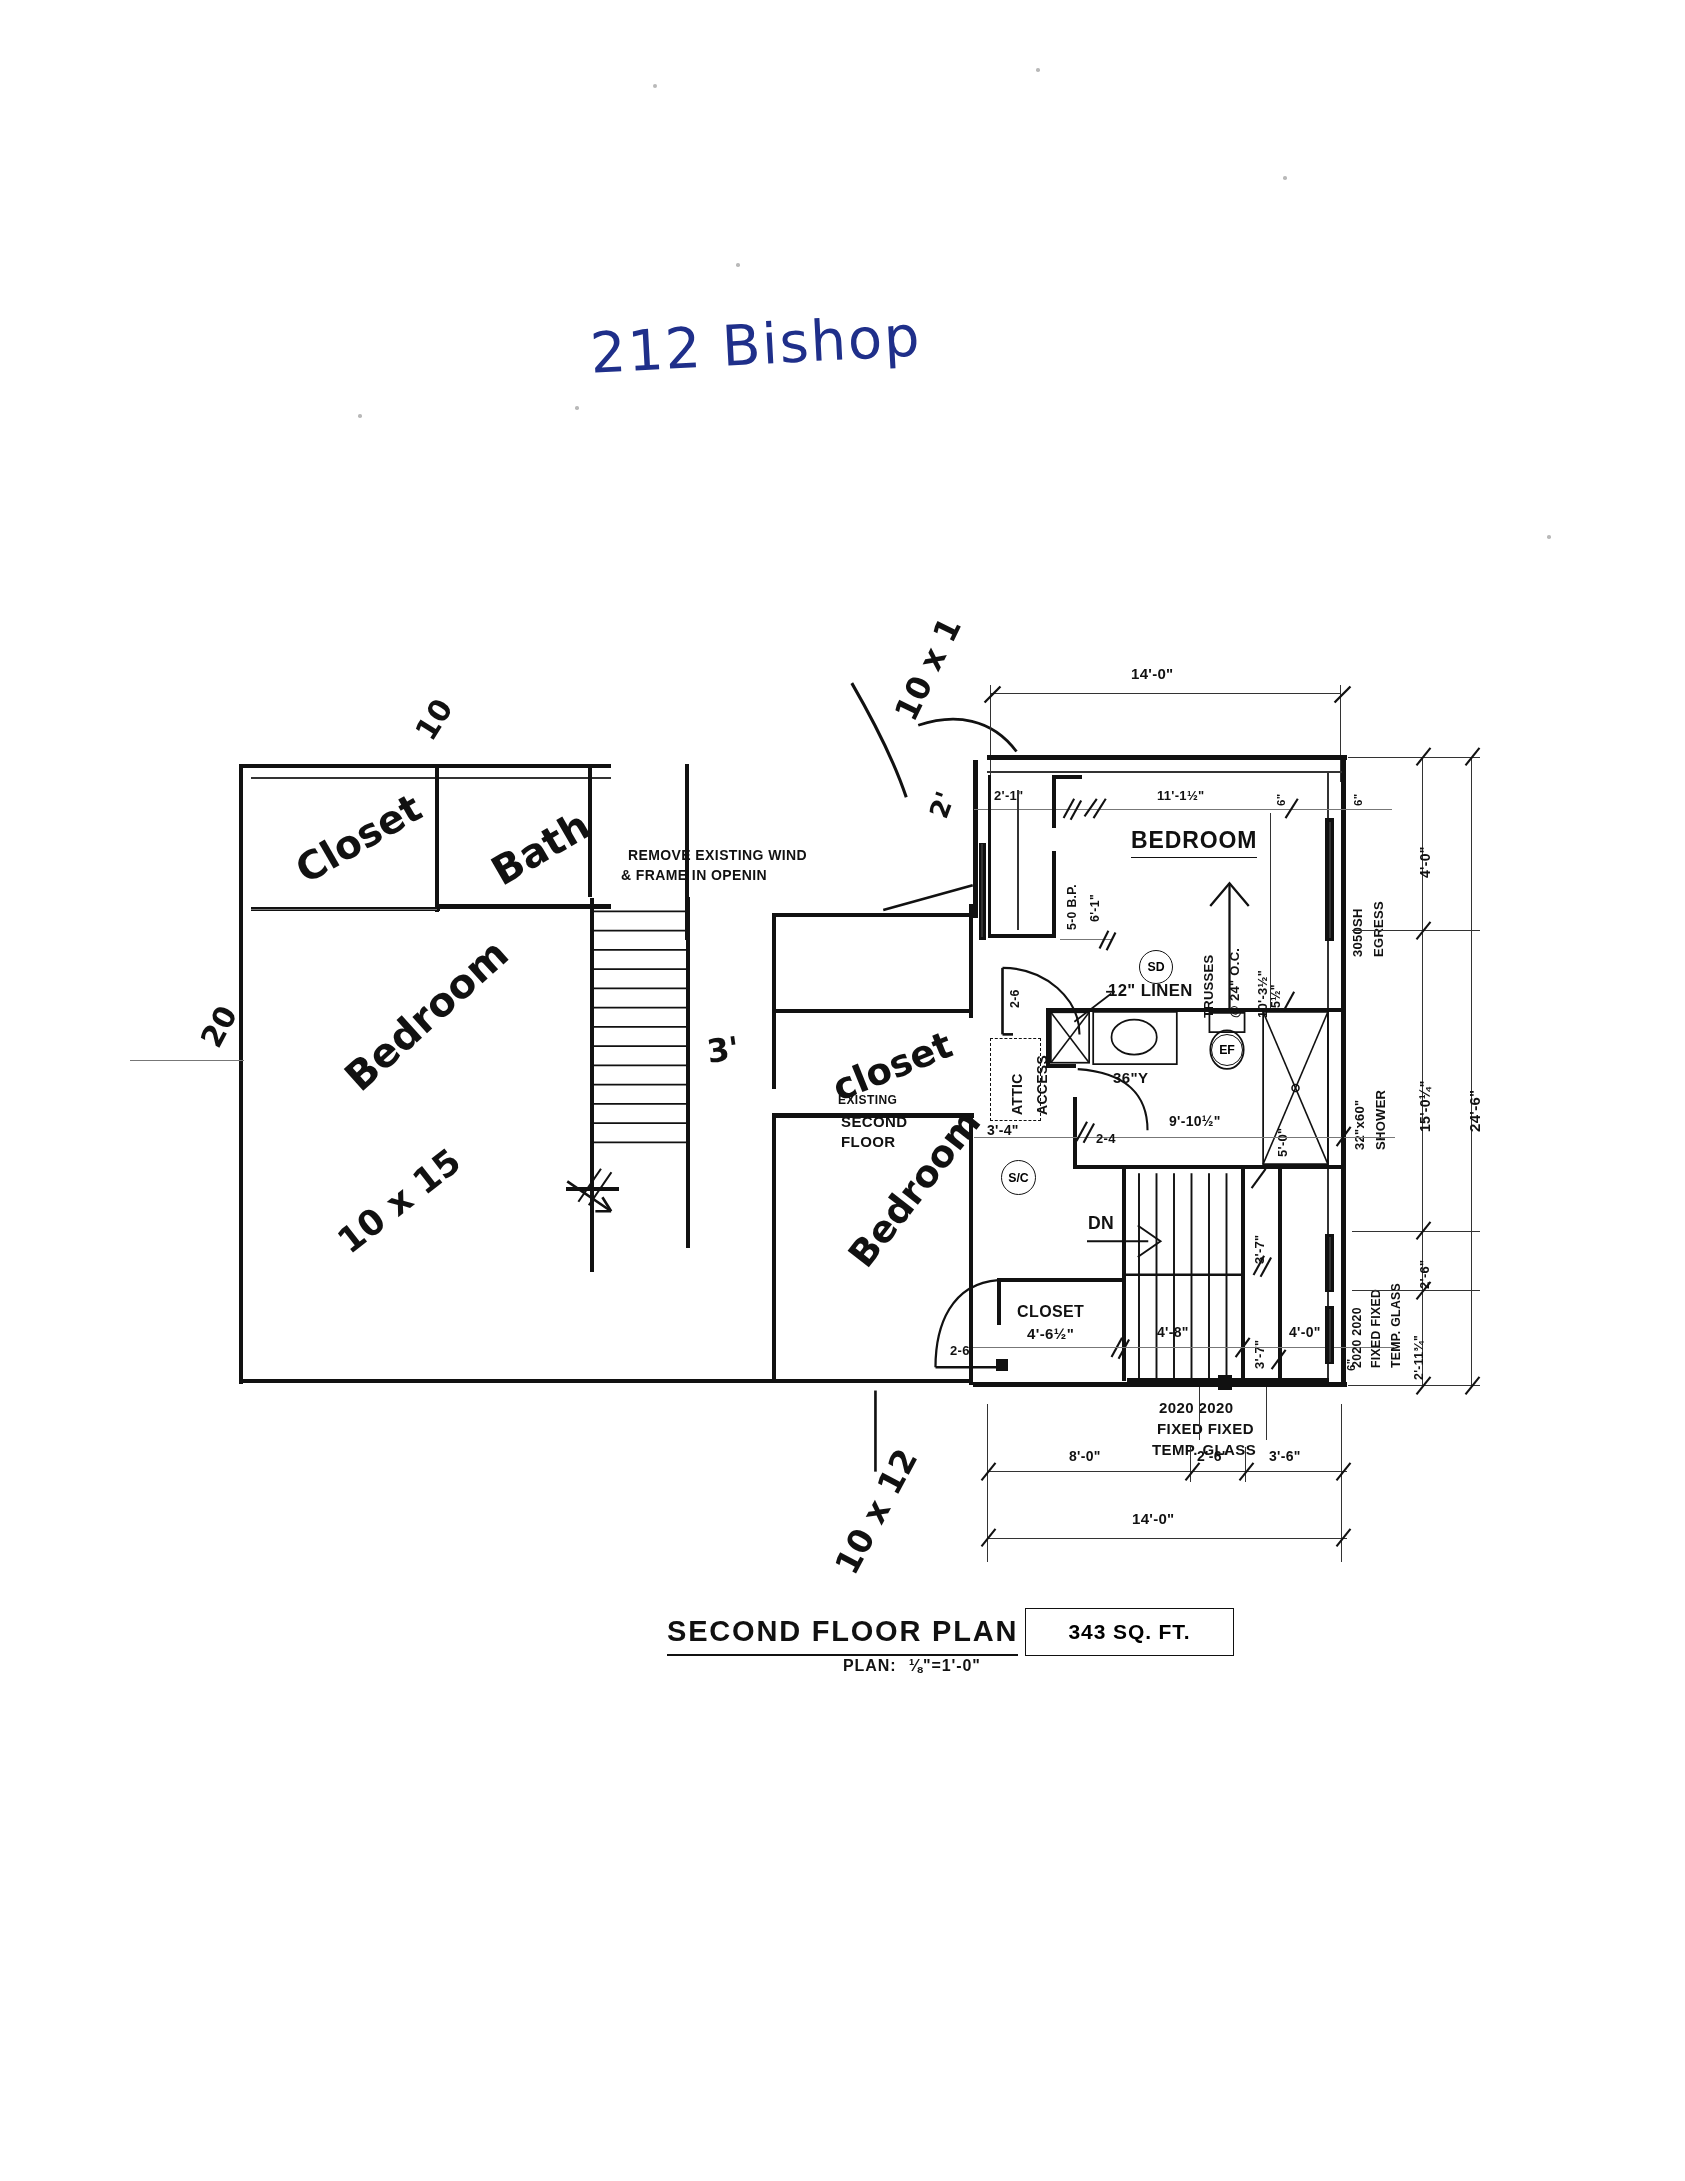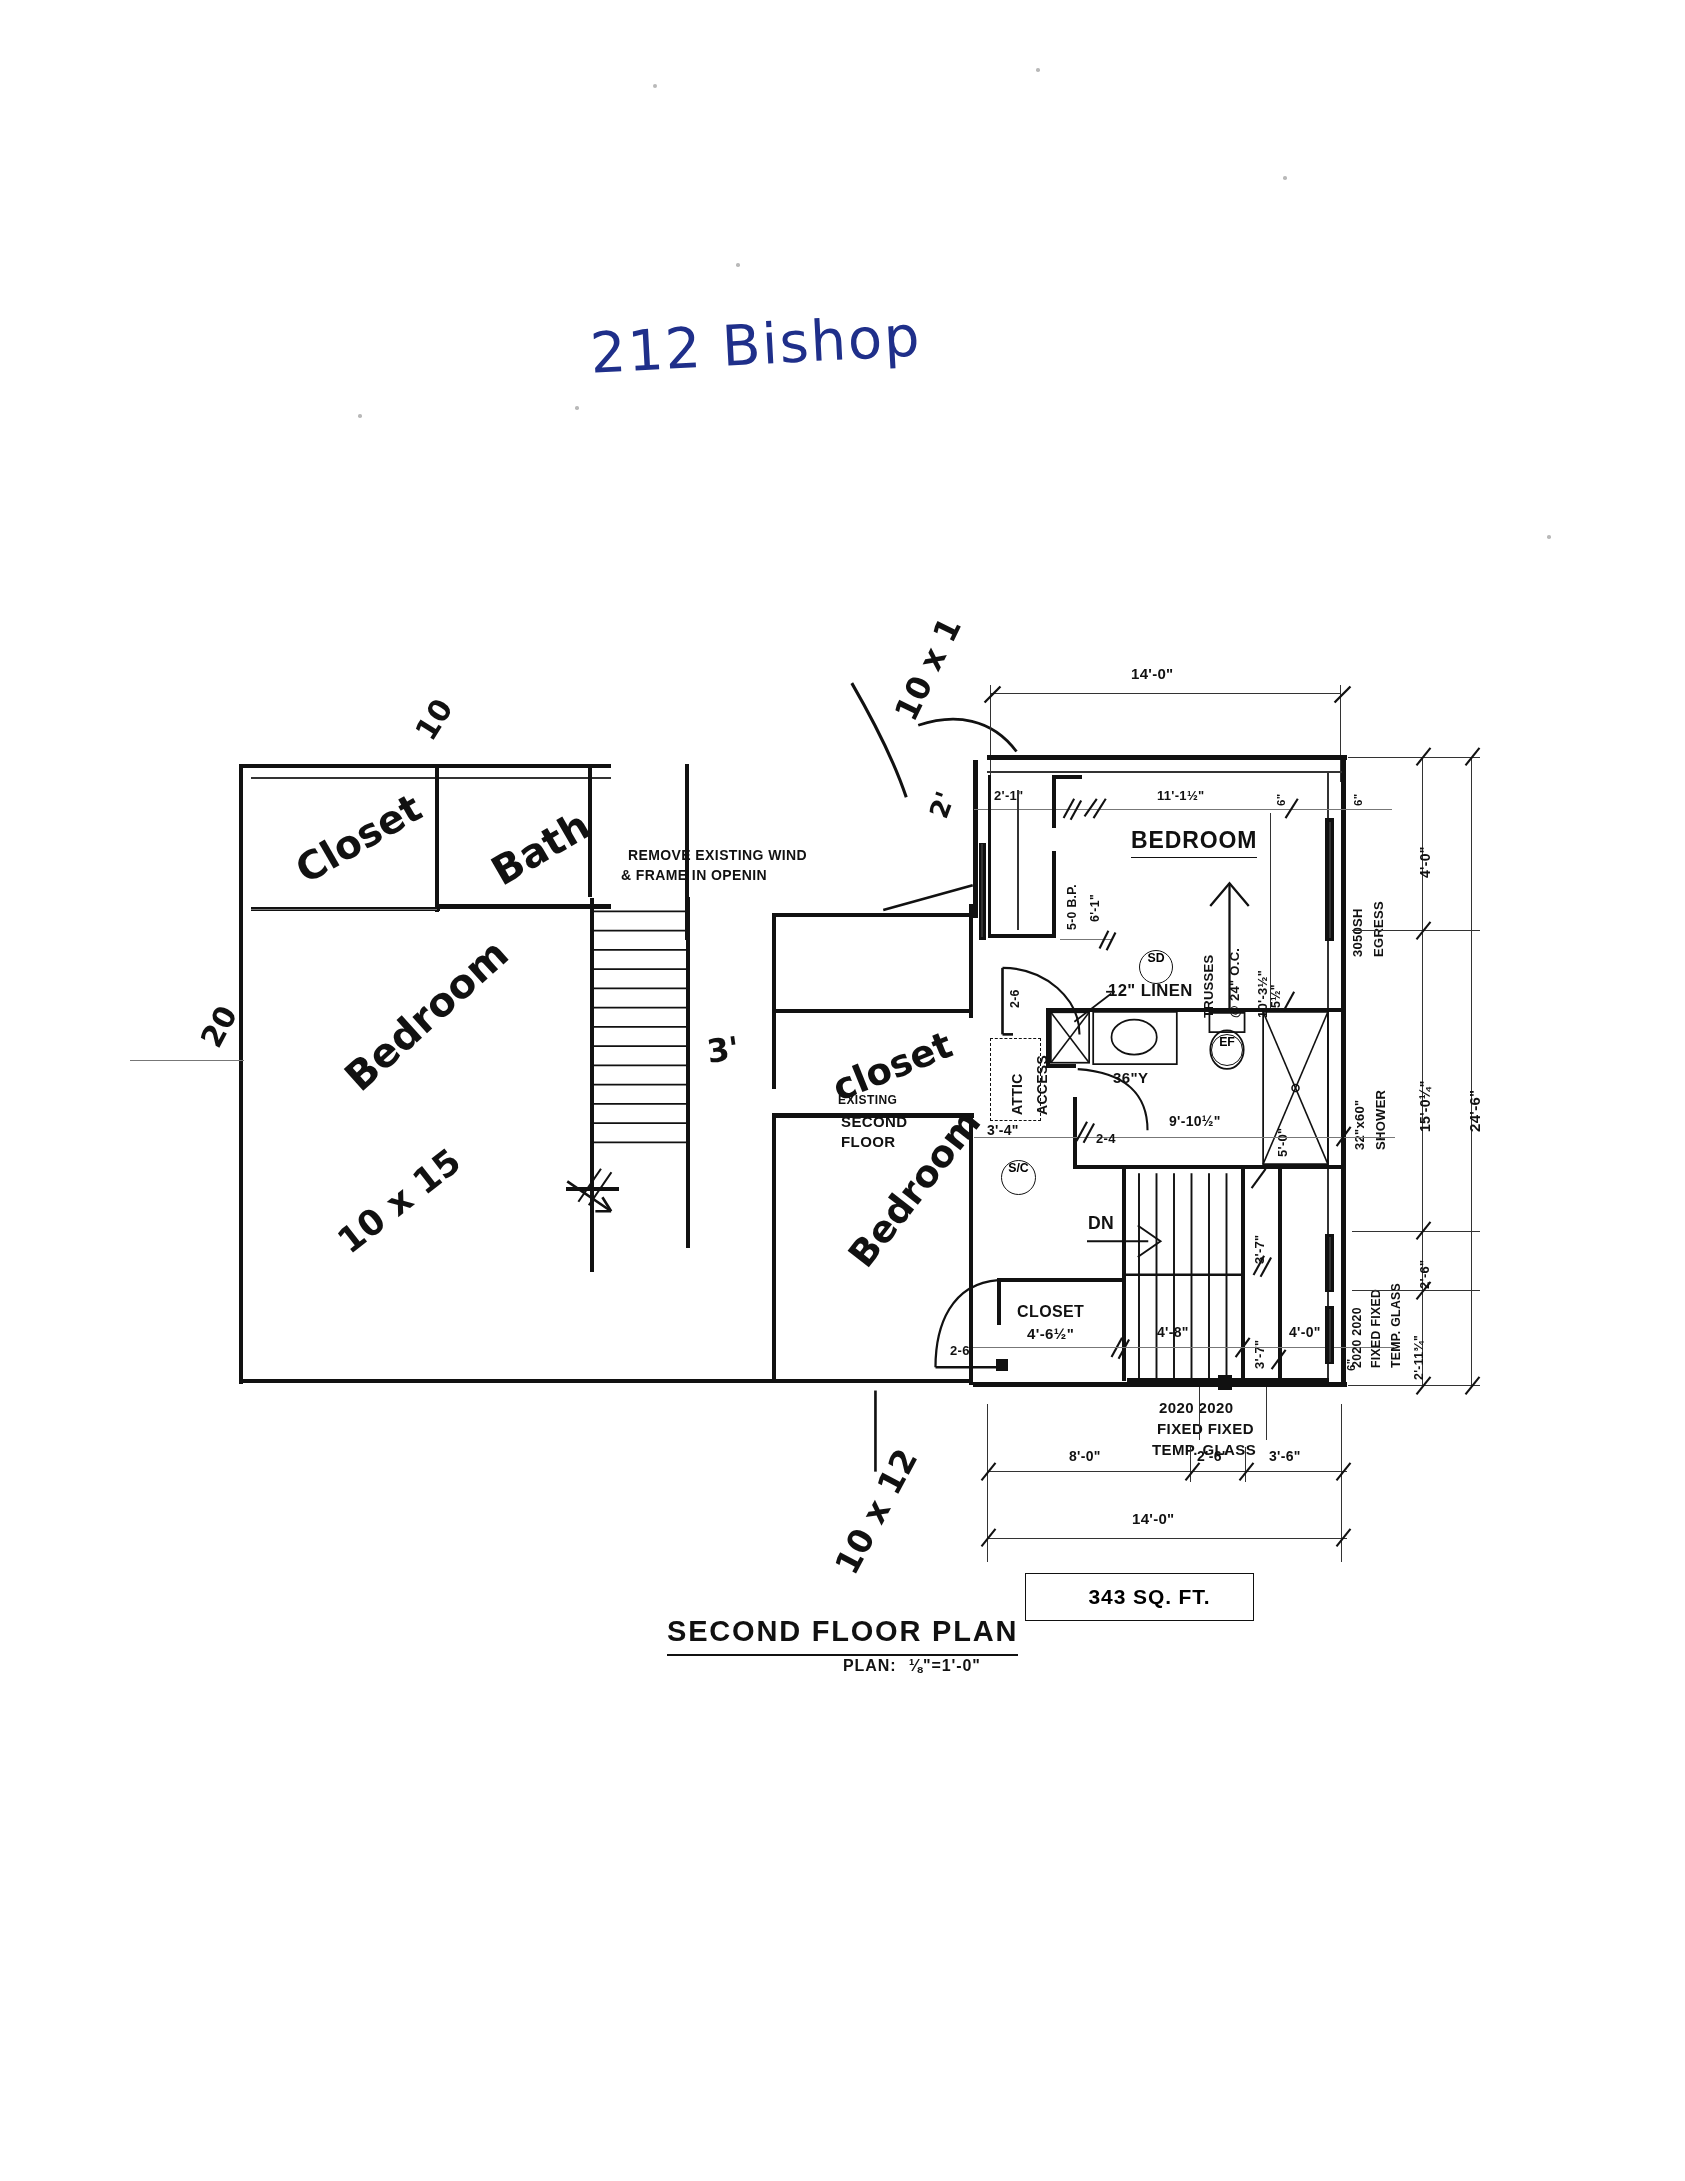--- a/index.html
+++ b/index.html
@@ -32,21 +32,21 @@
     font-size:13px;
     letter-spacing:0.3px;
     color:#111;
     white-space:nowrap;
   }
   .wall{position:absolute;background:#111;}
   .thinline{position:absolute;background:#333;}
   .hairline{position:absolute;background:#777;}
   .circle{
     position:absolute;border:1.8px solid #111;border-radius:50%;
-    display:flex;align-items:flex-start;justify-content:center;
+    display:flex;align-items:center;justify-content:center;
     font-family:"Liberation Sans",sans-serif;font-weight:700;font-size:12.3px;
   }
   .boxlabel{
     position:absolute;border:1.8px solid #111;
     display:flex;align-items:center;justify-content:center;
     font-family:"Liberation Sans",sans-serif;font-weight:700;
     letter-spacing:0.9px;
   }
   .rot90{transform:rotate(-90deg);transform-origin:left top;white-space:nowrap;}
   .underline-h{border-bottom:1.8px solid #111;}
@@ -472,16 +472,16 @@
 <svg class="abs" style="left:1333px;top:1527px;" width="21" height="23" viewBox="0 0 24 26">
   <line x1="4" y1="22" x2="20" y2="2" stroke="#111" stroke-width="2.4"></line>
 </svg>
 <div class="abs dim" style="left:1132px;top:1510px;font-size:15px;">14'-0"</div>
 
 <div class="abs arch" style="left:667px;top:1615px;font-size:29px;letter-spacing:1.8px;border-bottom:2.6px solid #111;padding-bottom:6px;">SECOND FLOOR PLAN</div>
 <div class="abs arch" style="left:843px;top:1657px;font-size:16px;letter-spacing:0.9px;">
   <span>PLAN:</span>
   <span style="margin-left:7px;">⅛"=1'-0"</span>
 </div>
-<div class="boxlabel" style="left:1025px;top:1573px;width:207px;height:46px;font-size:21px;padding-left:20px;">
+<div class="boxlabel" style="left:1025px;top:1608px;width:207px;height:46px;font-size:21px;">
   <span>343 SQ. FT.</span>
 </div>
 
 
 </body></html>

